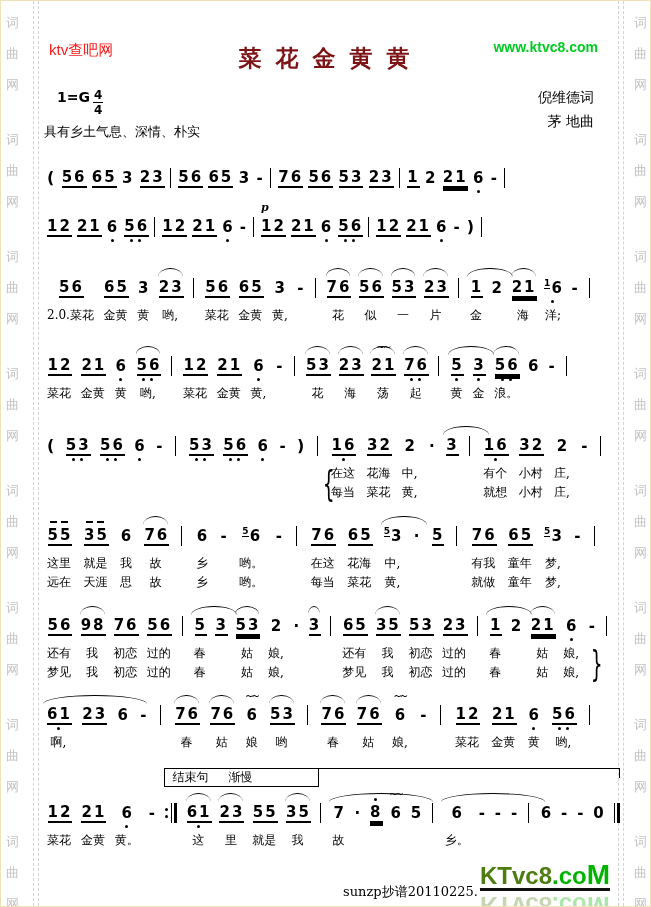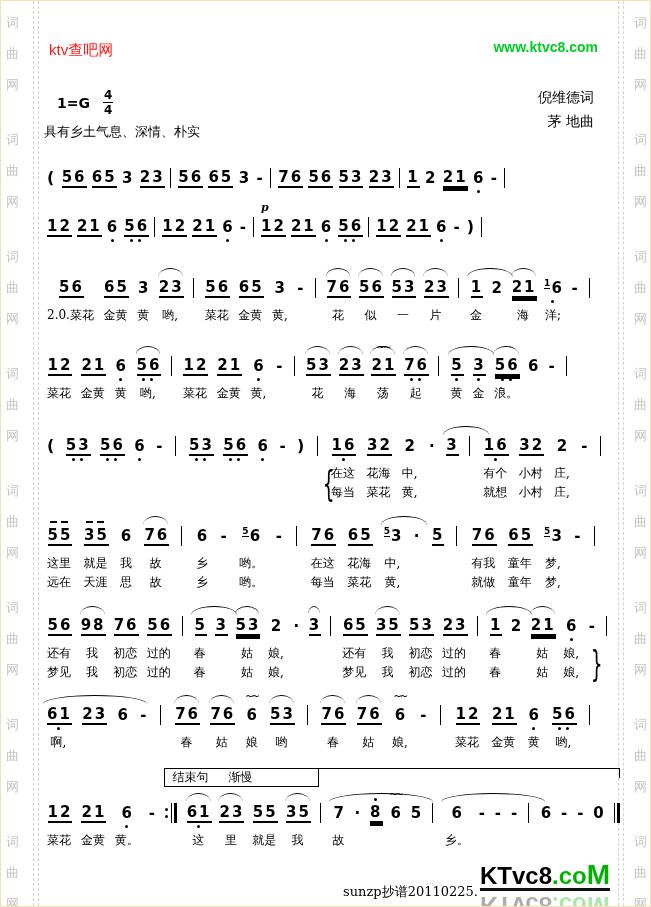--- a/index.html
+++ b/index.html
@@ -22,21 +22,21 @@
   
   .header{position:relative;height:148px;}
   .site-logo{position:absolute;left:48px;top:40px;color:#ff1a1a;font-size:15px;
              font-family:"Liberation Sans",sans-serif;}
   .main-title{position:absolute;left:0;right:0;top:42px;text-align:center;
               color:#7d1315;font-weight:bold;font-size:23px;letter-spacing:3px;
               font-family:"DejaVu Serif",serif;}
   .site-url{position:absolute;right:52px;top:38px;color:#00cc22;font-weight:bold;
             font-size:14px;font-family:"Liberation Sans",sans-serif;}
   .keysig{position:absolute;left:56px;top:88px;font-weight:bold;font-size:14px;
-          display:flex;align-items:center;gap:13px;}
+          display:flex;gap:3px;}
   .frac{display:inline-flex;flex-direction:column;align-items:center;line-height:1;
         font-size:12px;}
   .frac .num{border-bottom:1.5px solid #000;padding:0 1px 1px;}
   .frac .den{padding-top:1px;}
   .credits{position:absolute;right:56px;top:84px;font-size:14px;line-height:24px;
            text-align:right;font-family:"DejaVu Serif",serif;}
   .expression{position:absolute;left:43px;top:122px;font-size:13px;
               font-family:"DejaVu Serif",serif;}
   
   .score{position:relative;margin:8px 30px 0 46px;}
@@ -94,21 +94,21 @@
         padding-left:7px;font-size:12px;font-family:"DejaVu Serif",serif;}
   .eline{position:absolute;left:47.5%;right:0;top:0;border-top:1px solid #000;}
   .etick{position:absolute;right:0;top:0;width:1px;height:9px;background:#000;}
   
   .footer{display:flex;justify-content:flex-end;align-items:flex-start;
           margin:12px 40px 0 0;}
   .scribe{font-size:13px;font-family:"DejaVu Serif",serif;margin-top:21px;}
   .logo-block{display:inline-block;margin-left:2px;}
   .logo-line{font-family:"Liberation Sans",sans-serif;font-weight:bold;font-size:24px;
              letter-spacing:0;line-height:26px;white-space:nowrap;}
-  .lg-red{color:#000000;}
+  .lg-red{color:#4d7c0f;}
   .lg-green{color:#00b400;}
   .lg-m{color:#00b400;font-size:28px;}
   .logo-underline{height:3px;background:#101010;margin-top:-1px;}
   .logo-reflect{transform:scaleY(-1);opacity:.32;filter:blur(.4px);margin-top:1px;}
 </style>
 </head>
 <body>
 
 <div class="page">
 
@@ -182,20 +182,21 @@
         <span>词</span>
         <span>曲</span>
         <span>网</span>
       </div>
     <div class="dashline d1"></div>
     <div class="dashline d2"></div>
   </div>
 
   <div class="header">
     <div class="site-logo">ktv查吧网</div>
+    <div class="main-title">菜 花 金 黄 黄</div>
     <div class="site-url">www.ktvc8.com</div>
     <div class="keysig">
       <span>1=G</span>
       <span class="frac">
         <span class="num">4</span>
         <span class="den">4</span>
       </span>
     </div>
     <div class="credits">
       <div>倪维德词</div>

